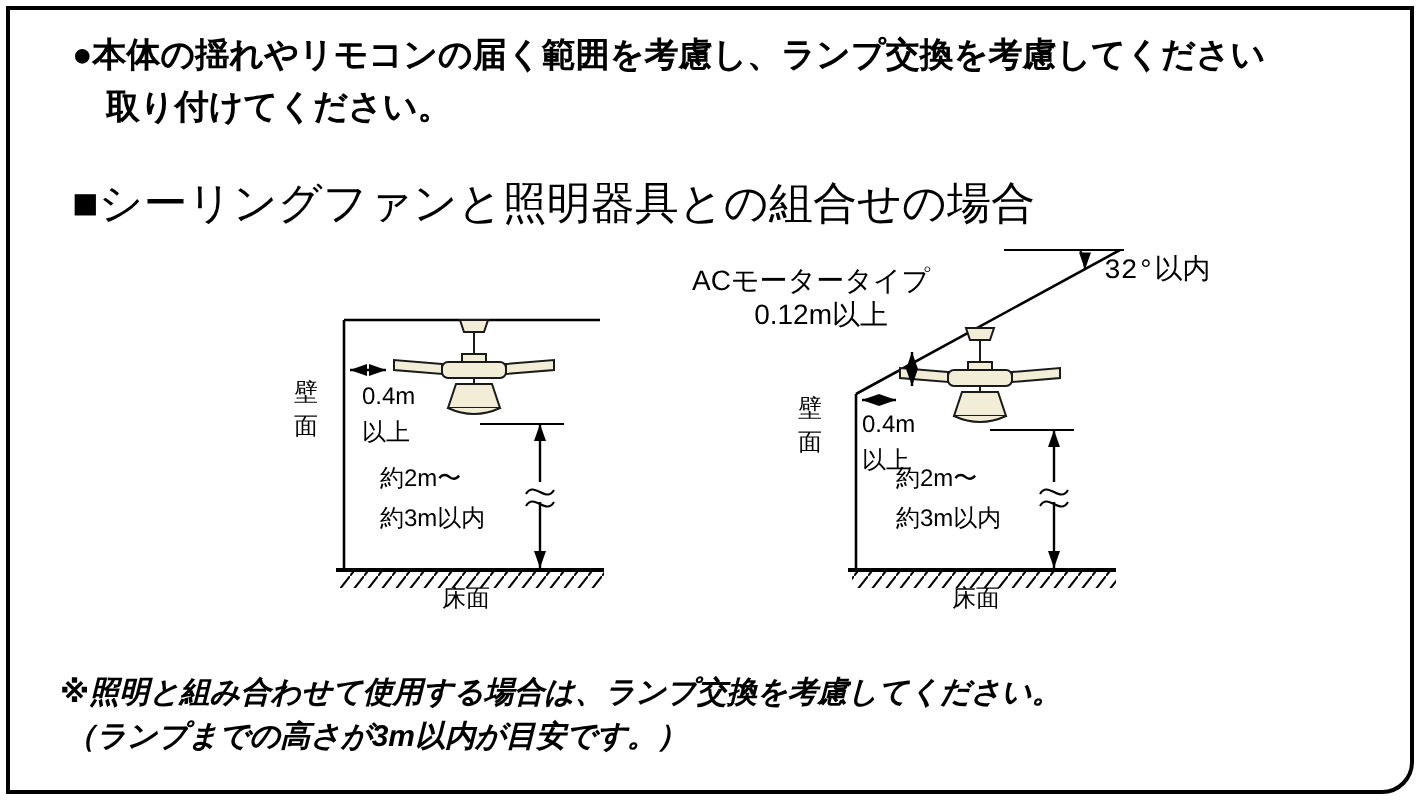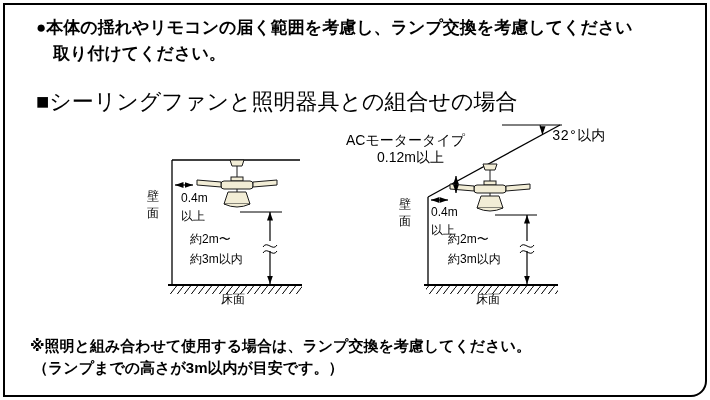--- a/index.html
+++ b/index.html
@@ -16,21 +16,21 @@
   }
   .intro { position:absolute; left:36px; top:15px; font-size:17px; font-weight:700; line-height:26px; white-space:nowrap; }
   .intro .indent { padding-left:17px; }
   .section-title { position:absolute; left:36px; top:87px; font-size:22px; font-weight:400; white-space:nowrap; }
   .lbl { position:absolute; font-size:12px; line-height:18px; white-space:nowrap; }
   .vlabel { width:17px; white-space:normal; word-break:break-all; line-height:17px; }
   .dimv { width:74px; text-align:left; line-height:20px; }
   .acblock { position:absolute; left:346px; top:112px; font-size:14px; line-height:16.5px; white-space:nowrap;margin-top:20px; }
   .acblock .val { padding-left:10px;text-align:center; }
   .angle { font-size:14px; }
-  .note { position:absolute; font-size:15px; font-weight:700; white-space:nowrap; }
+  .note { position:absolute; font-size:15px; font-weight:700; white-space:nowrap;font-style:italic; }
   svg.diagram { position:absolute; left:0; top:0; }
   .ln { stroke:#000; stroke-width:1.3; fill:none; }
   .flr { stroke:#000; stroke-width:2; fill:none; }
   .dim { stroke:#000; stroke-width:1.2; fill:none; }
   .thin { stroke:#000; stroke-width:1; fill:none; }
   #fan path, #fan rect { fill:#f2edd6; stroke:#1a1a1a; stroke-width:1; }
   #arrhead { fill:#000; }
 </style>
 </head>
 <body>

